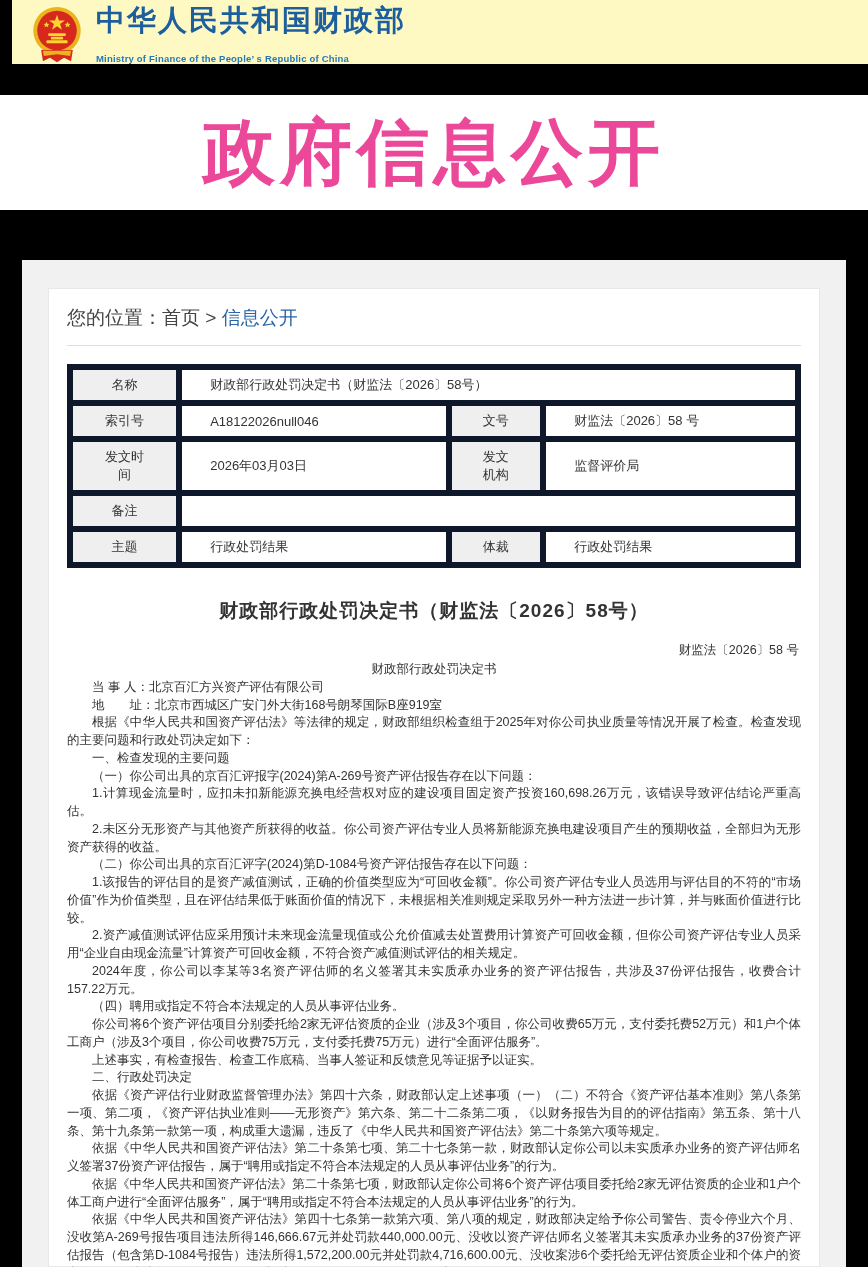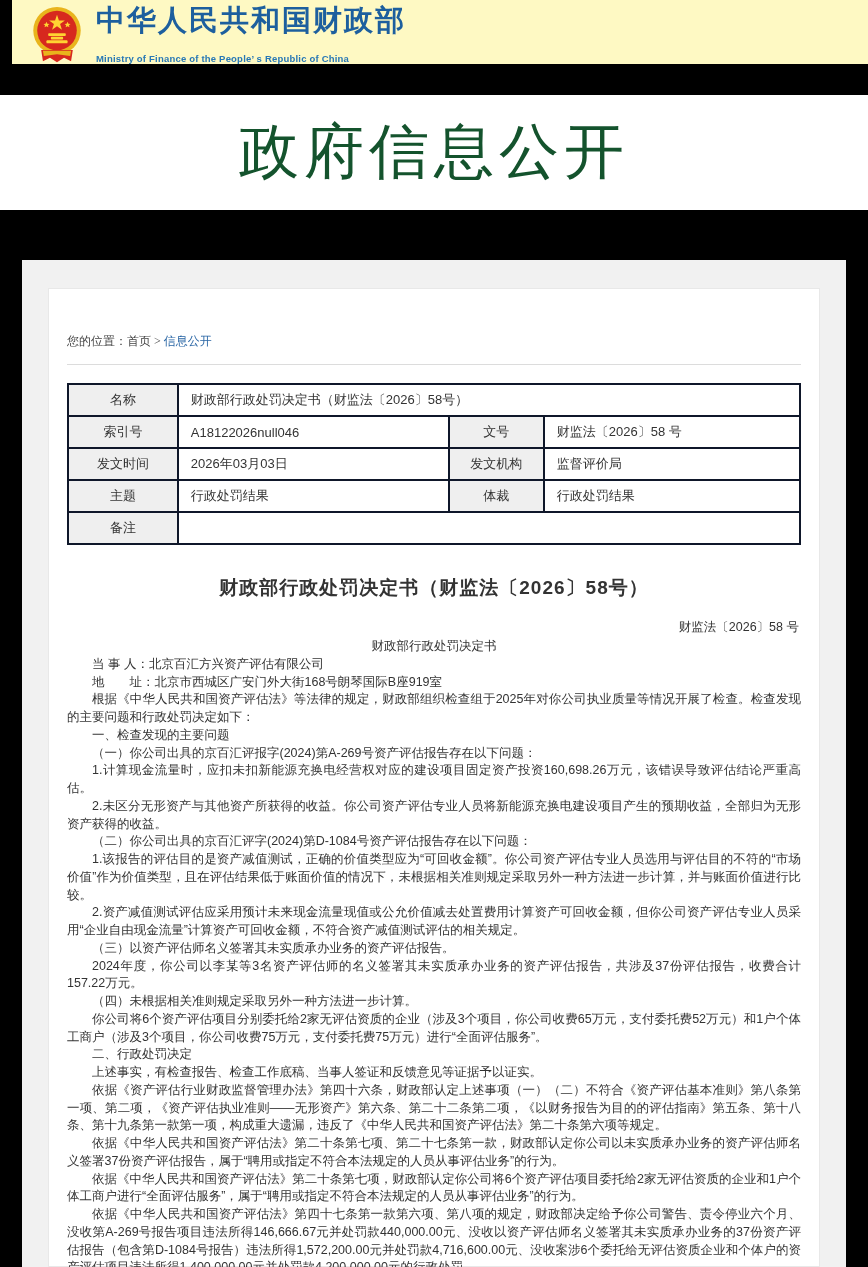--- a/index.html
+++ b/index.html
@@ -23,43 +23,43 @@
   }
   
   .band-black-1 { position:absolute; top:64px; left:0; width:868px; height:31px; background:#000; }
   .band-black-2 { position:absolute; top:210px; left:0; width:868px; height:50px; background:#000; }
   
   .banner {
     position:absolute; top:95px; left:0; width:868px; height:115px; background:#ffffff;
     display:flex; align-items:center; justify-content:center;
   }
   .banner-text {
-    color:#14532d; font-size:60px; font-weight:400; letter-spacing:5px;
+    color:#ec4899; font-size:72px; font-weight:700; letter-spacing:5px;
   }
   
   .page {
     position:absolute; top:260px; left:22px; width:824px; height:1007px;
     background:#f1f1f1;
   }
   .card {
     position:absolute; top:28px; left:26px; width:772px; height:979px;
     background:#ffffff; border:1px solid #e8e8e8; padding:0 18px;
   }
   
-  .breadcrumb { margin-top:44px; font-size:12px; color:#444;font-family:Liberation Serif, serif; }
+  .breadcrumb { margin-top:16px; font-size:19px; color:#444; }
   .breadcrumb .link { color:#2a66a5; text-decoration:none; cursor:pointer; }
   .breadcrumb .plain { color:#444; text-decoration:none; cursor:pointer; }
   .rule { border:none; border-top:1px solid #dcdcdc; margin-top:14px; }
   
   table.meta {
     width:100%; margin-top:18px; border-collapse:collapse; font-size:13px; color:#333;
     table-layout:fixed;
   }
   table.meta th, table.meta td {
-    border:2px solid #0f172a; padding:6px 12px; height:26px; font-weight:normal;
+    border:6px solid #0f172a; padding:6px 28px; height:26px; font-weight:normal;
   }
   table.meta th { background:#efefef; text-align:center; width:15%; }
   table.meta td { background:#fff; text-align:left; }
   col.c1{width:15%} col.c2{width:37%} col.c3{width:13%} col.c4{width:35%}
   
   .doc { color:#333; }
   .doc-title {
     margin-top:30px; text-align:center; font-size:19px; font-weight:bold; color:#333;
     letter-spacing:1px;
   }
@@ -129,53 +129,52 @@
         <th>文号</th>
         <td>财监法〔2026〕58 号</td>
       </tr>
       <tr>
         <th>发文时间</th>
         <td>2026年03月03日</td>
         <th>发文机构</th>
         <td>监督评价局</td>
       </tr>
       <tr>
+        <th>备注</th>
+        <td colspan="3"></td>
+      </tr>
+      <tr>
         <th>主题</th>
         <td>行政处罚结果</td>
         <th>体裁</th>
         <td>行政处罚结果</td>
-      </tr>
-      <tr>
-        <th>备注</th>
-        <td colspan="3"></td>
       </tr>
     </tbody>
       </table>
 
     <div class="doc">
       <div class="doc-title">财政部行政处罚决定书（财监法〔2026〕58号）</div>
       <div class="doc-number">财监法〔2026〕58 号</div>
       <div class="doc-subtitle para" style="text-indent:0;text-align:center;">财政部行政处罚决定书</div>
       <div>
           <p class="para">当 事 人：北京百汇方兴资产评估有限公司</p>
           <p class="para">地　　址：北京市西城区广安门外大街168号朗琴国际B座919室</p>
           <p class="para">根据《中华人民共和国资产评估法》等法律的规定，财政部组织检查组于2025年对你公司执业质量等情况开展了检查。检查发现的主要问题和行政处罚决定如下：</p>
           <p class="para">一、检查发现的主要问题</p>
           <p class="para">（一）你公司出具的京百汇评报字(2024)第A-269号资产评估报告存在以下问题：</p>
           <p class="para">1.计算现金流量时，应扣未扣新能源充换电经营权对应的建设项目固定资产投资160,698.26万元，该错误导致评估结论严重高估。</p>
           <p class="para">2.未区分无形资产与其他资产所获得的收益。你公司资产评估专业人员将新能源充换电建设项目产生的预期收益，全部归为无形资产获得的收益。</p>
           <p class="para">（二）你公司出具的京百汇评字(2024)第D-1084号资产评估报告存在以下问题：</p>
           <p class="para">1.该报告的评估目的是资产减值测试，正确的价值类型应为“可回收金额”。你公司资产评估专业人员选用与评估目的不符的“市场价值”作为价值类型，且在评估结果低于账面价值的情况下，未根据相关准则规定采取另外一种方法进一步计算，并与账面价值进行比较。</p>
           <p class="para">2.资产减值测试评估应采用预计未来现金流量现值或公允价值减去处置费用计算资产可回收金额，但你公司资产评估专业人员采用“企业自由现金流量”计算资产可回收金额，不符合资产减值测试评估的相关规定。</p>
-          <p class="para">（三）以资产评估师名义签署其未实质承办业务的资产评估报告。</p>
           <p class="para">2024年度，你公司以李某等3名资产评估师的名义签署其未实质承办业务的资产评估报告，共涉及37份评估报告，收费合计157.22万元。</p>
-          <p class="para">（四）未根据相关准则规定采取另外一种方法进一步计算。</p>
+          <p class="para">（四）聘用或指定不符合本法规定的人员从事评估业务。</p>
           <p class="para">你公司将6个资产评估项目分别委托给2家无评估资质的企业（涉及3个项目，你公司收费65万元，支付委托费52万元）和1户个体工商户（涉及3个项目，你公司收费75万元，支付委托费75万元）进行“全面评估服务”。</p>
+          <p class="para">上述事实，有检查报告、检查工作底稿、当事人签证和反馈意见等证据予以证实。</p>
           <p class="para">二、行政处罚决定</p>
-          <p class="para">上述事实，有检查报告、检查工作底稿、当事人签证和反馈意见等证据予以证实。</p>
           <p class="para">依据《资产评估行业财政监督管理办法》第四十六条，财政部认定上述事项（一）（二）不符合《资产评估基本准则》第八条第一项、第二项，《资产评估执业准则——无形资产》第六条、第二十二条第二项，《以财务报告为目的的评估指南》第五条、第十八条、第十九条第一款第一项，构成重大遗漏，违反了《中华人民共和国资产评估法》第二十条第六项等规定。</p>
           <p class="para">依据《中华人民共和国资产评估法》第二十条第七项、第二十七条第一款，财政部认定你公司以未实质承办业务的资产评估师名义签署37份资产评估报告，属于“聘用或指定不符合本法规定的人员从事评估业务”的行为。</p>
           <p class="para">依据《中华人民共和国资产评估法》第二十条第七项，财政部认定你公司将6个资产评估项目委托给2家无评估资质的企业和1户个体工商户进行“全面评估服务”，属于“聘用或指定不符合本法规定的人员从事评估业务”的行为。</p>
           <p class="para">依据《中华人民共和国资产评估法》第四十七条第一款第六项、第八项的规定，财政部决定给予你公司警告、责令停业六个月、没收第A-269号报告项目违法所得146,666.67元并处罚款440,000.00元、没收以资产评估师名义签署其未实质承办业务的37份资产评估报告（包含第D-1084号报告）违法所得1,572,200.00元并处罚款4,716,600.00元、没收案涉6个委托给无评估资质企业和个体户的资产评估项目违法所得1,400,000.00元并处罚款4,200,000.00元的行政处罚。</p>
         </div>
 
     </div>
 
   </div>
 </div>

